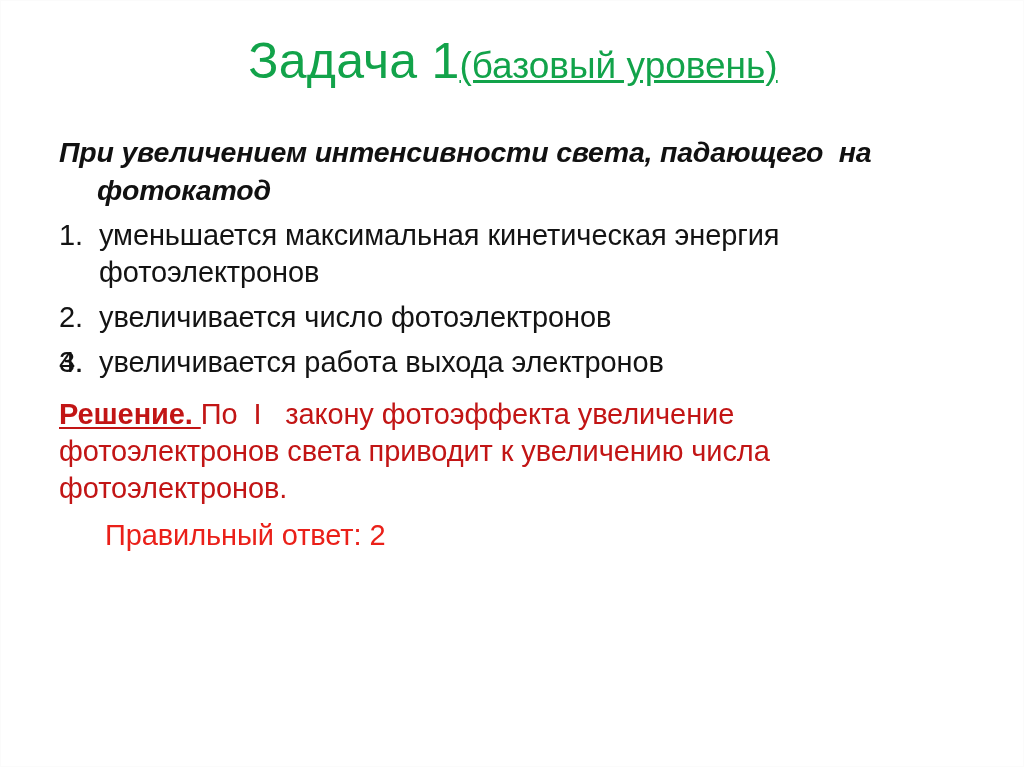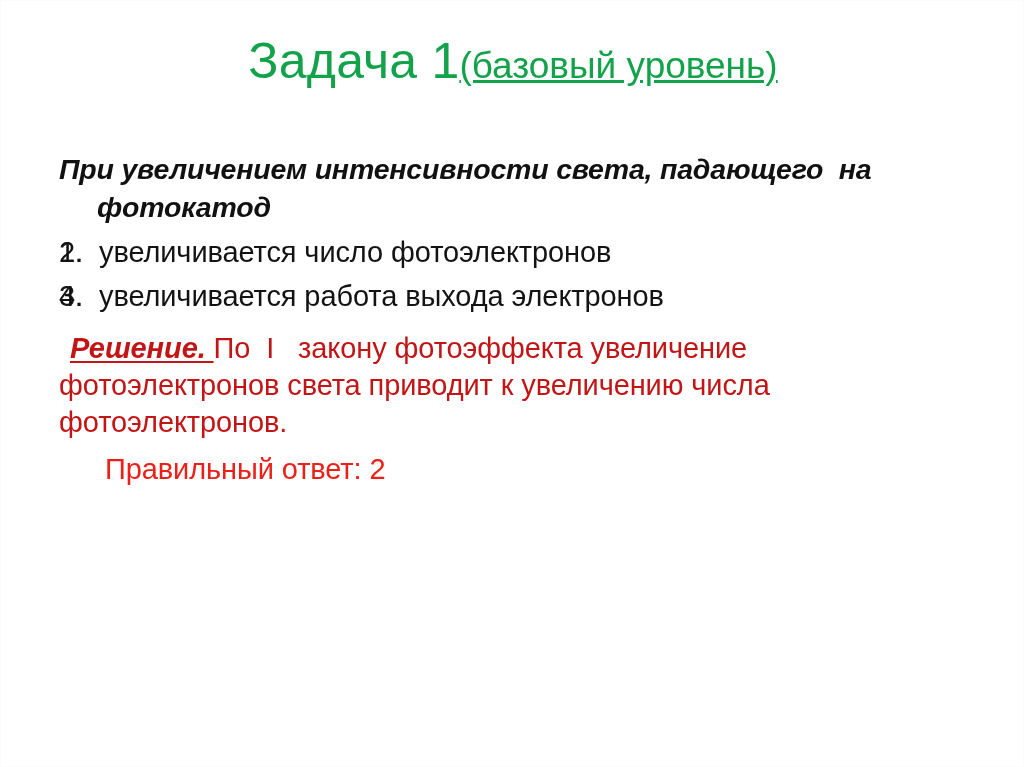--- a/index.html
+++ b/index.html
@@ -43,21 +43,21 @@
     font-size: 37px;
     font-weight: 400;
     letter-spacing: 0px;
     text-decoration: underline;
   }
 
   
   .body-block {
     position: absolute;
     left: 58px;
-    top: 150px;
+    top: 133px;
     width: 900px;
   }
 
   
   .intro {
     font-size: 28.5px;
     font-weight: bold;
     font-style: italic;
     color: #111111;
     line-height: 1.33;
@@ -98,24 +98,22 @@
     margin: 14px 0 0 0;
     font-size: 29px;
     color: #c21515;
     line-height: 1.28;
     width: 730px;
     letter-spacing: -0.1px;
     white-space: pre-wrap;
   }
   .solution .lead {
     font-weight: bold;
-    font-style: italic;
     text-decoration: underline;
     text-underline-offset: 3px;
-    margin-left: 11px;
   }
   .answer {
     margin: 11px 0 0 0;
     padding-left: 46px;
     font-size: 29px;
     color: #ea2019;
     line-height: 1.2;
     letter-spacing: -0.1px;
   }
 </style>
@@ -127,21 +125,21 @@
   <div class="slide-title">
     <span class="t-main">Задача 1</span><span class="t-sub">(базовый уровень)</span>
   </div>
 
   <div class="body-block">
 
     <p class="intro">При увеличением интенсивности света, падающего  на фотокатод</p>
 
     <ol class="qlist">
       <li>
-        <span class="num">1.</span>
+        <span class="num">1.</span><span>уменьшается максимальная кинетическая энергия фотоэлектронов</span>
       </li>
       <li>
         <span class="num">2.</span><span>увеличивается число фотоэлектронов</span>
       </li>
       <li>
         <span class="num">3.</span>
       </li>
       <li>
         <span class="num">4.</span><span>увеличивается работа выхода электронов</span>
       </li>

